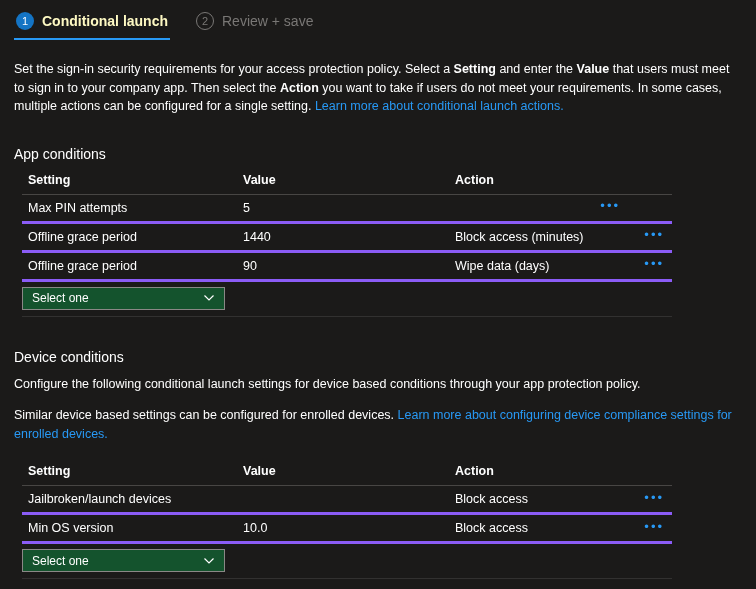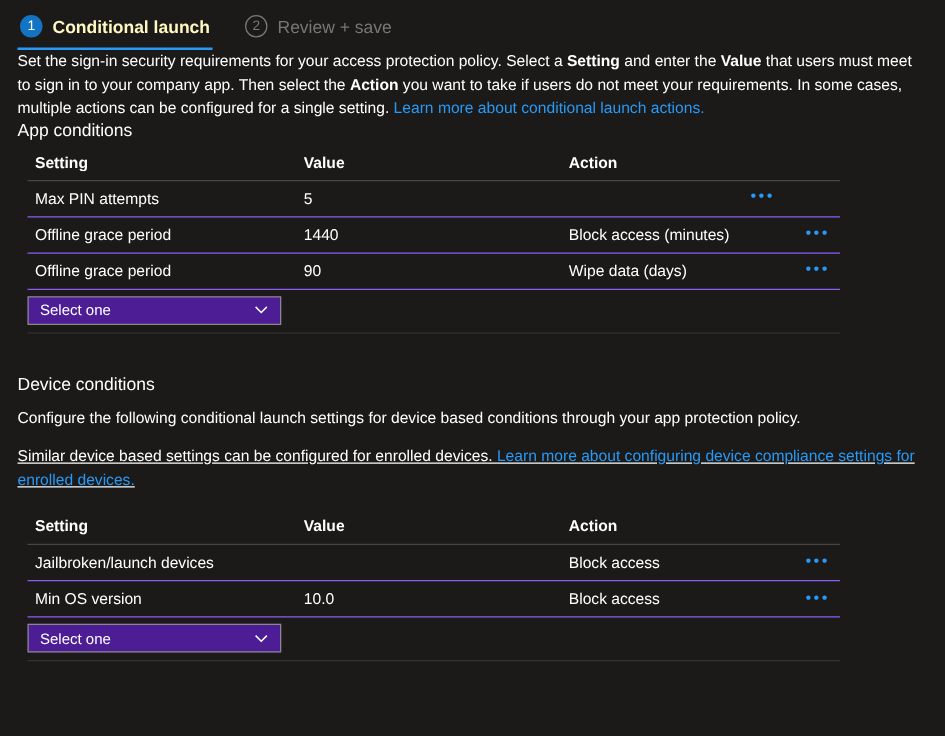--- a/index.html
+++ b/index.html
@@ -20,57 +20,57 @@
     display: flex; align-items: center; justify-content: center;
     font-size: 11px; flex: 0 0 auto;
   }
   .step.active .step-circle { background: #1474c4; color: #ffffff; }
   .step.inactive .step-circle { background: transparent; border: 1px solid #797775; color: #797775; }
   .step-label { font-size: 14px; }
   .step.active .step-label { font-weight: bold; color: #fef9c3; }
   .step.inactive .step-label { color: #797775; }
 
   
-  .intro { margin-top: 0; max-width: 726px; line-height: 1.48; color: #ffffff; }
+  .intro { margin-top: 20px; max-width: 726px; line-height: 1.48; color: #ffffff; }
   .intro b { font-weight: bold; }
   a.link { color: #2899f5; text-decoration: none; cursor: pointer; }
 
   
-  .section-title { font-size: 14px; font-weight: 400; }
+  .section-title { font-size: 14px; font-weight: 400; margin-top: 30px; }
 
   
   .cl-table { width: 650px; margin-left: 8px; margin-top: 4px; }
   .t-row {
     display: grid;
     grid-template-columns: 215px 212px 1fr 44px;
     align-items: center;
     height: 29px;
     padding-left: 6px;
-    border-bottom: 1px solid #8b5cf6;
+    border-bottom: 3px solid #8b5cf6;
   }
   .t-row.header { border-bottom: 1px solid #484644; }
   .t-row.header .t-cell { font-weight: bold; }
   .t-cell { white-space: nowrap; overflow: hidden; }
   .more-btn {
     background: none; border: none; color: #2899f5;
     font-size: 13px; letter-spacing: 2px; line-height: 1;
     justify-self: end; padding: 4px 8px 8px 4px; cursor: pointer;
   }
   .dropdown-row { padding: 5px 0 6px 0; border-bottom: 1px solid #323130; }
   .combobox {
     width: 203px; height: 23px;
-    border: 1px solid #8a8886; background: #4c1d95;
+    border: 1px solid #8a8886; background: #14532d;
     display: flex; align-items: center; justify-content: space-between;
     padding: 0 9px; cursor: pointer;
   }
   .combobox .cb-text { font-size: 12px; color: #ffffff; }
   .chevron { width: 12px; height: 12px; flex: 0 0 auto; }
 
   .device-desc { margin-top: 10px; max-width: 726px; line-height: 1.48; }
-  .device-note { margin-top: 13px; max-width: 726px; line-height: 1.48; text-decoration: underline; }
+  .device-note { margin-top: 13px; max-width: 726px; line-height: 1.48; }
 </style>
 </head>
 <body>
 
 <div class="steps">
   <div class="step active">
     <span class="step-circle">1</span>
     <span class="step-label">Conditional launch</span>
   </div>
   <div class="step inactive">

